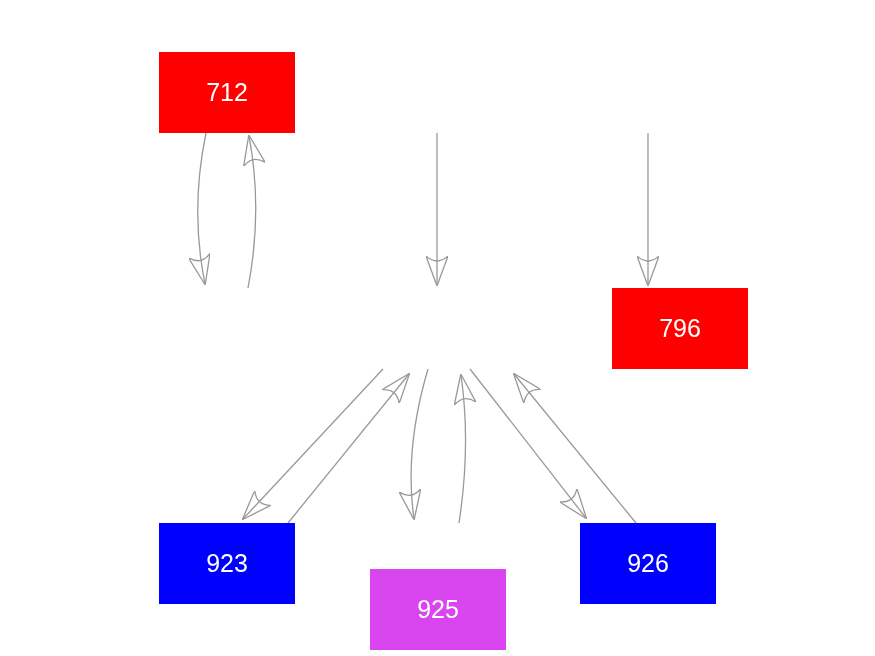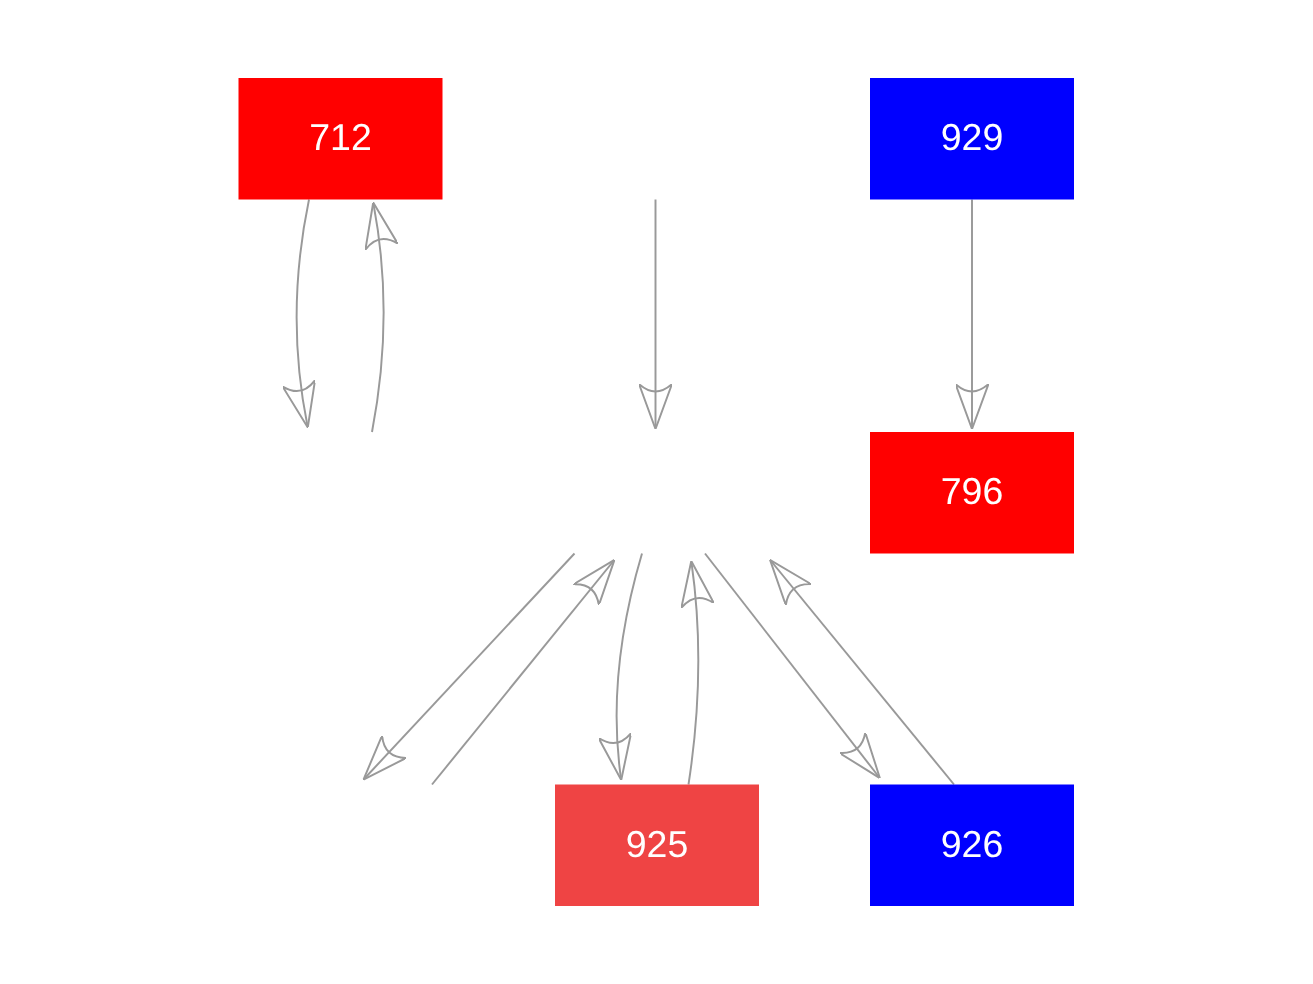--- a/index.html
+++ b/index.html
@@ -69,26 +69,26 @@
     <path d="M 288,523 L 409,374" marker-end="url(#arrow)"></path>
     <path d="M 428,369 Q 404,450 414,519" marker-end="url(#arrow)"></path>
     <path d="M 459,523 Q 471,445 461,375" marker-end="url(#arrow)"></path>
     <path d="M 470,369 L 586,518" marker-end="url(#arrow)"></path>
     <path d="M 636,523 L 514,374" marker-end="url(#arrow)"></path>
   </svg>
 
   <div class="node pos-r1c1" style="background: rgb(255, 0, 0);">
     <span>712</span>
   </div>
-  <div class="node pos-r1c3" style="background: rgb(0, 0, 255);">
-    <span>929</span>
-  </div>
-  <div class="node pos-r2c3" style="background: rgb(255, 0, 0);">
+  <div class="node pos-r2c3" style="background: rgb(255, 0, 0); margin-left: 32px;">
     <span>796</span>
   </div>
-  <div class="node pos-r3c2" style="background: #ef4444;">
+  <div class="node pos-r3c1" style="background: rgb(0, 0, 255);">
+    <span>923</span>
+  </div>
+  <div class="node pos-r3c2" style="background: #d946ef; margin-top: 46px;">
     <span>925</span>
   </div>
   <div class="node pos-r3c3" style="background: rgb(0, 0, 255);">
     <span>926</span>
   </div>
 
 </div>
 
 </body></html>

